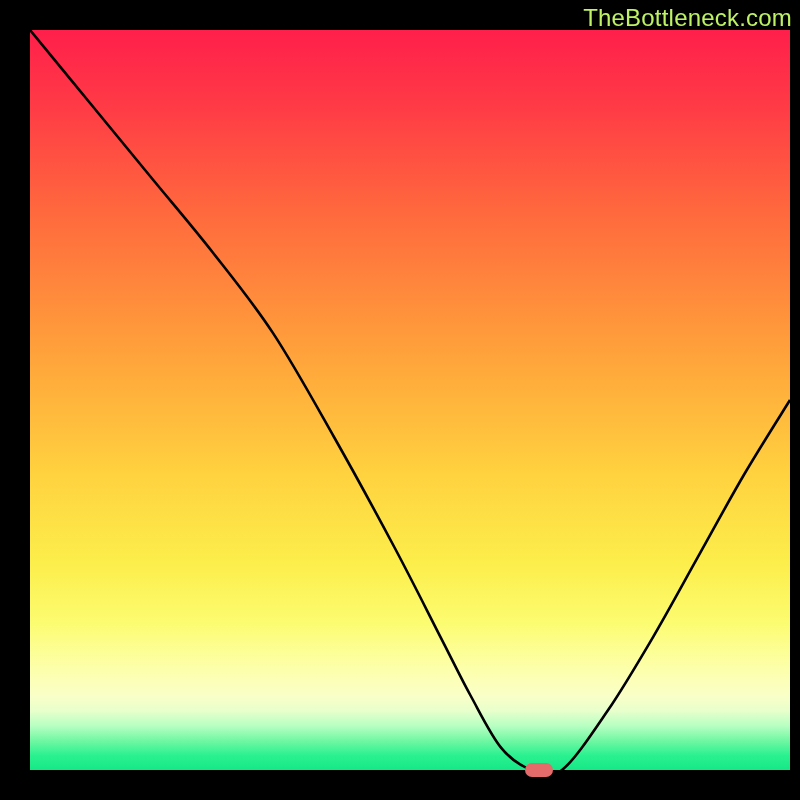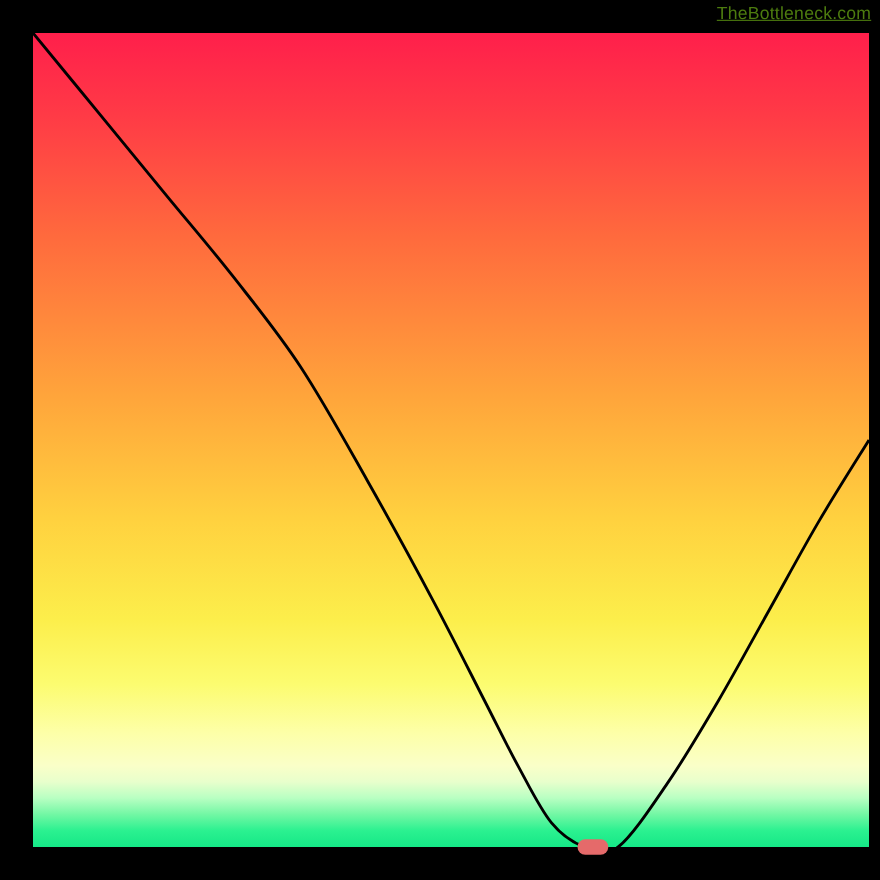--- a/index.html
+++ b/index.html
@@ -14,26 +14,25 @@
   .frame {
     position: relative;
     width: 800px;
     height: 800px;
     background: #000;
   }
   .watermark {
     position: absolute;
     top: 4px;
     right: 8px;
-    color: #4d7c0f;
-    font-size: 16px;
+    color: #bef264;
+    font-size: 24px;
     font-weight: 500;
     letter-spacing: 0.2px;
     z-index: 10;
-    text-decoration: underline;
   }
   .plot-area {
     position: absolute;
     left: 30px;
     top: 30px;
     width: 760px;
     height: 740px;
   }
   .gradient-bg {
     position: absolute;

